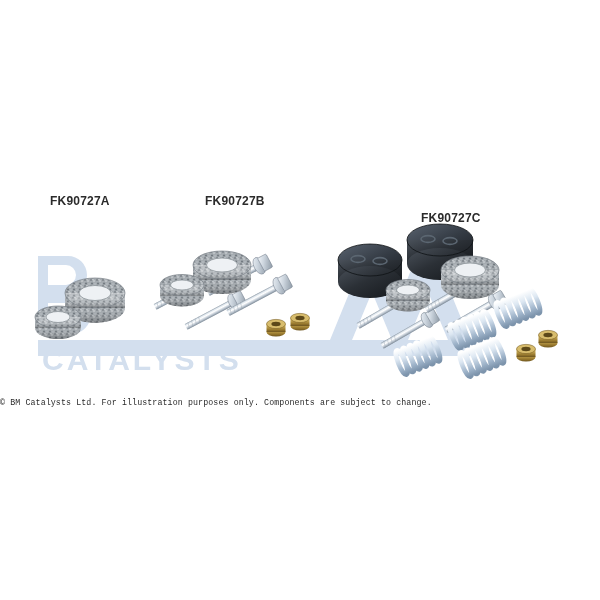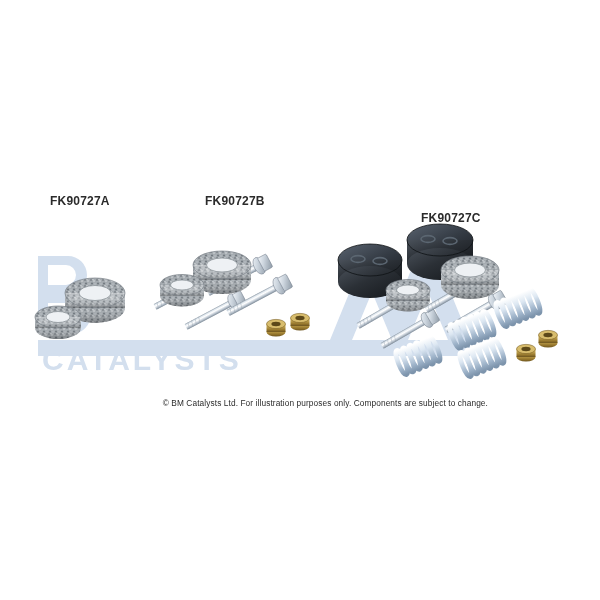--- a/index.html
+++ b/index.html
@@ -48,23 +48,23 @@
   #label-a { left: 50px;  top: 194px; }
   #label-b { left: 205px; top: 194px; }
   #label-c { left: 421px; top: 194px; margin-top: 17px; }
 
   
   .footer-note {
     position: absolute;
     left: 0;
     top: 398px;
     width: 488px;
-    text-align: right;
+    text-align: left;
     z-index: 5;
-    font-family: Liberation Sans, sans-serif;
+    font-family: Liberation Mono, monospace;
     font-size: 8.3px;
     color: #2b2b2b;
     letter-spacing: 0.1px;
     white-space: nowrap;
   }
 
   
   .parts-layer {
     position: absolute;
     left: 0; top: 0;

